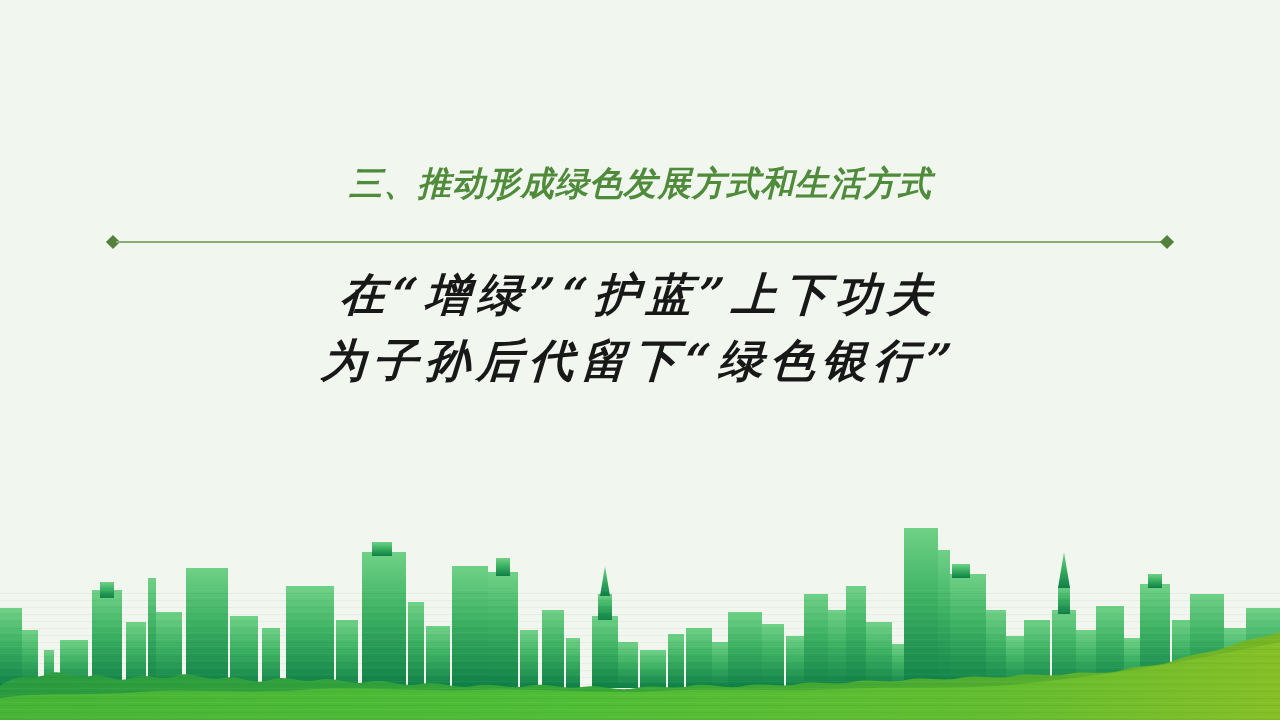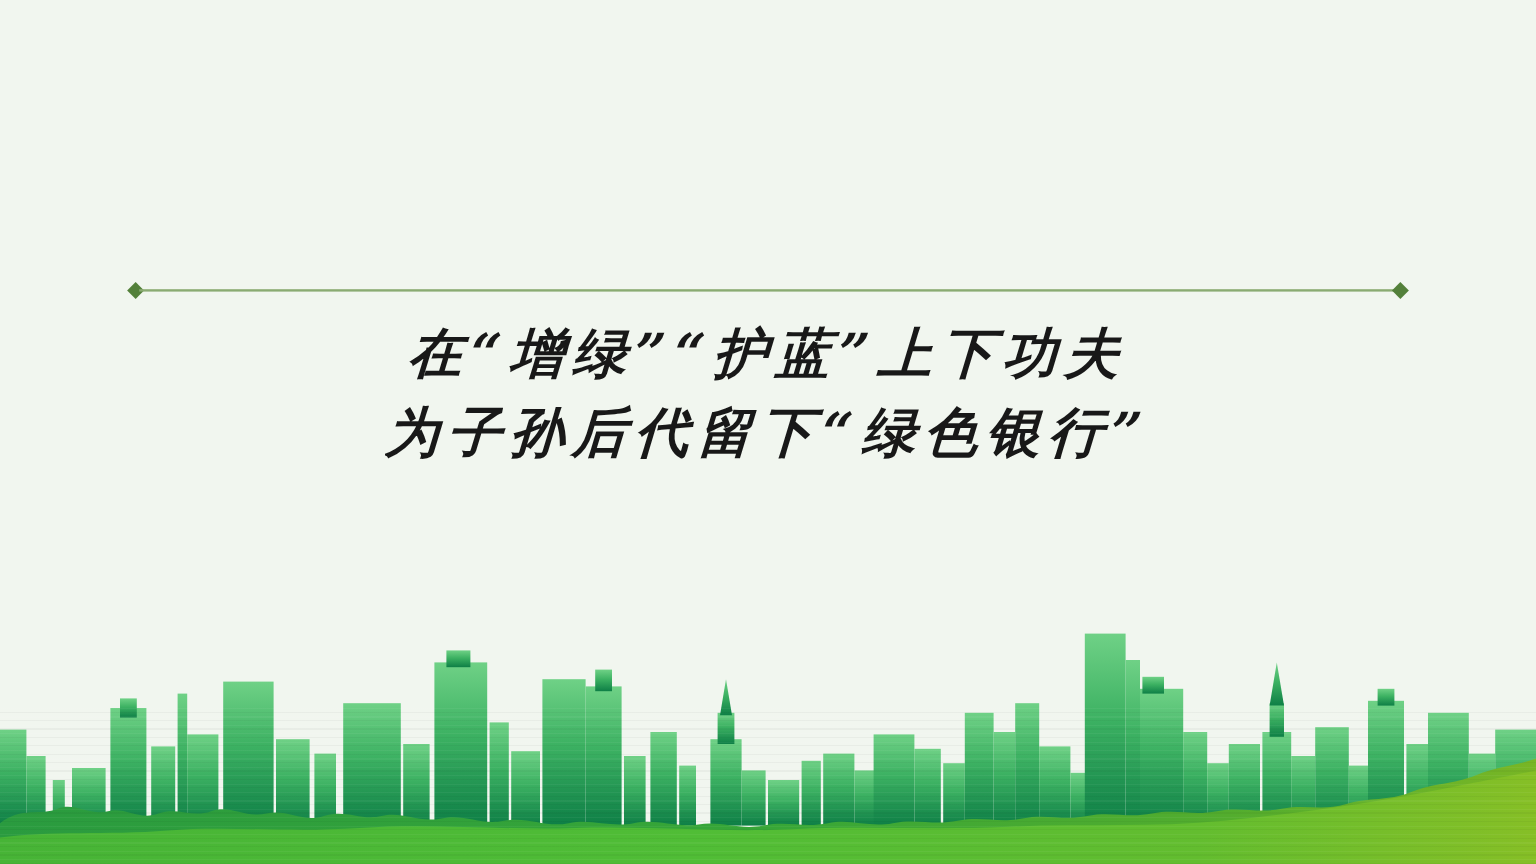--- a/index.html
+++ b/index.html
@@ -120,20 +120,23 @@
       rgba(0,0,0,0.0) 4px,
       rgba(0,0,0,0.0) 7px);
     opacity: 0.85;
   }
 </style>
 </head>
 <body>
 
 <div class="slide">
 
+  <div class="title-block">
+    <div class="slide-title">三、推动形成绿色发展方式和生活方式</div>
+  </div>
 
   <div class="divider">
     <span class="divider-dot left"></span>
     <span class="divider-line"></span>
     <span class="divider-dot right"></span>
   </div>
 
   <div class="calligraphy">
     <span class="cline">在“增绿”“护蓝”上下功夫</span>
     <span class="cline">为子孙后代留下“绿色银行”</span>

